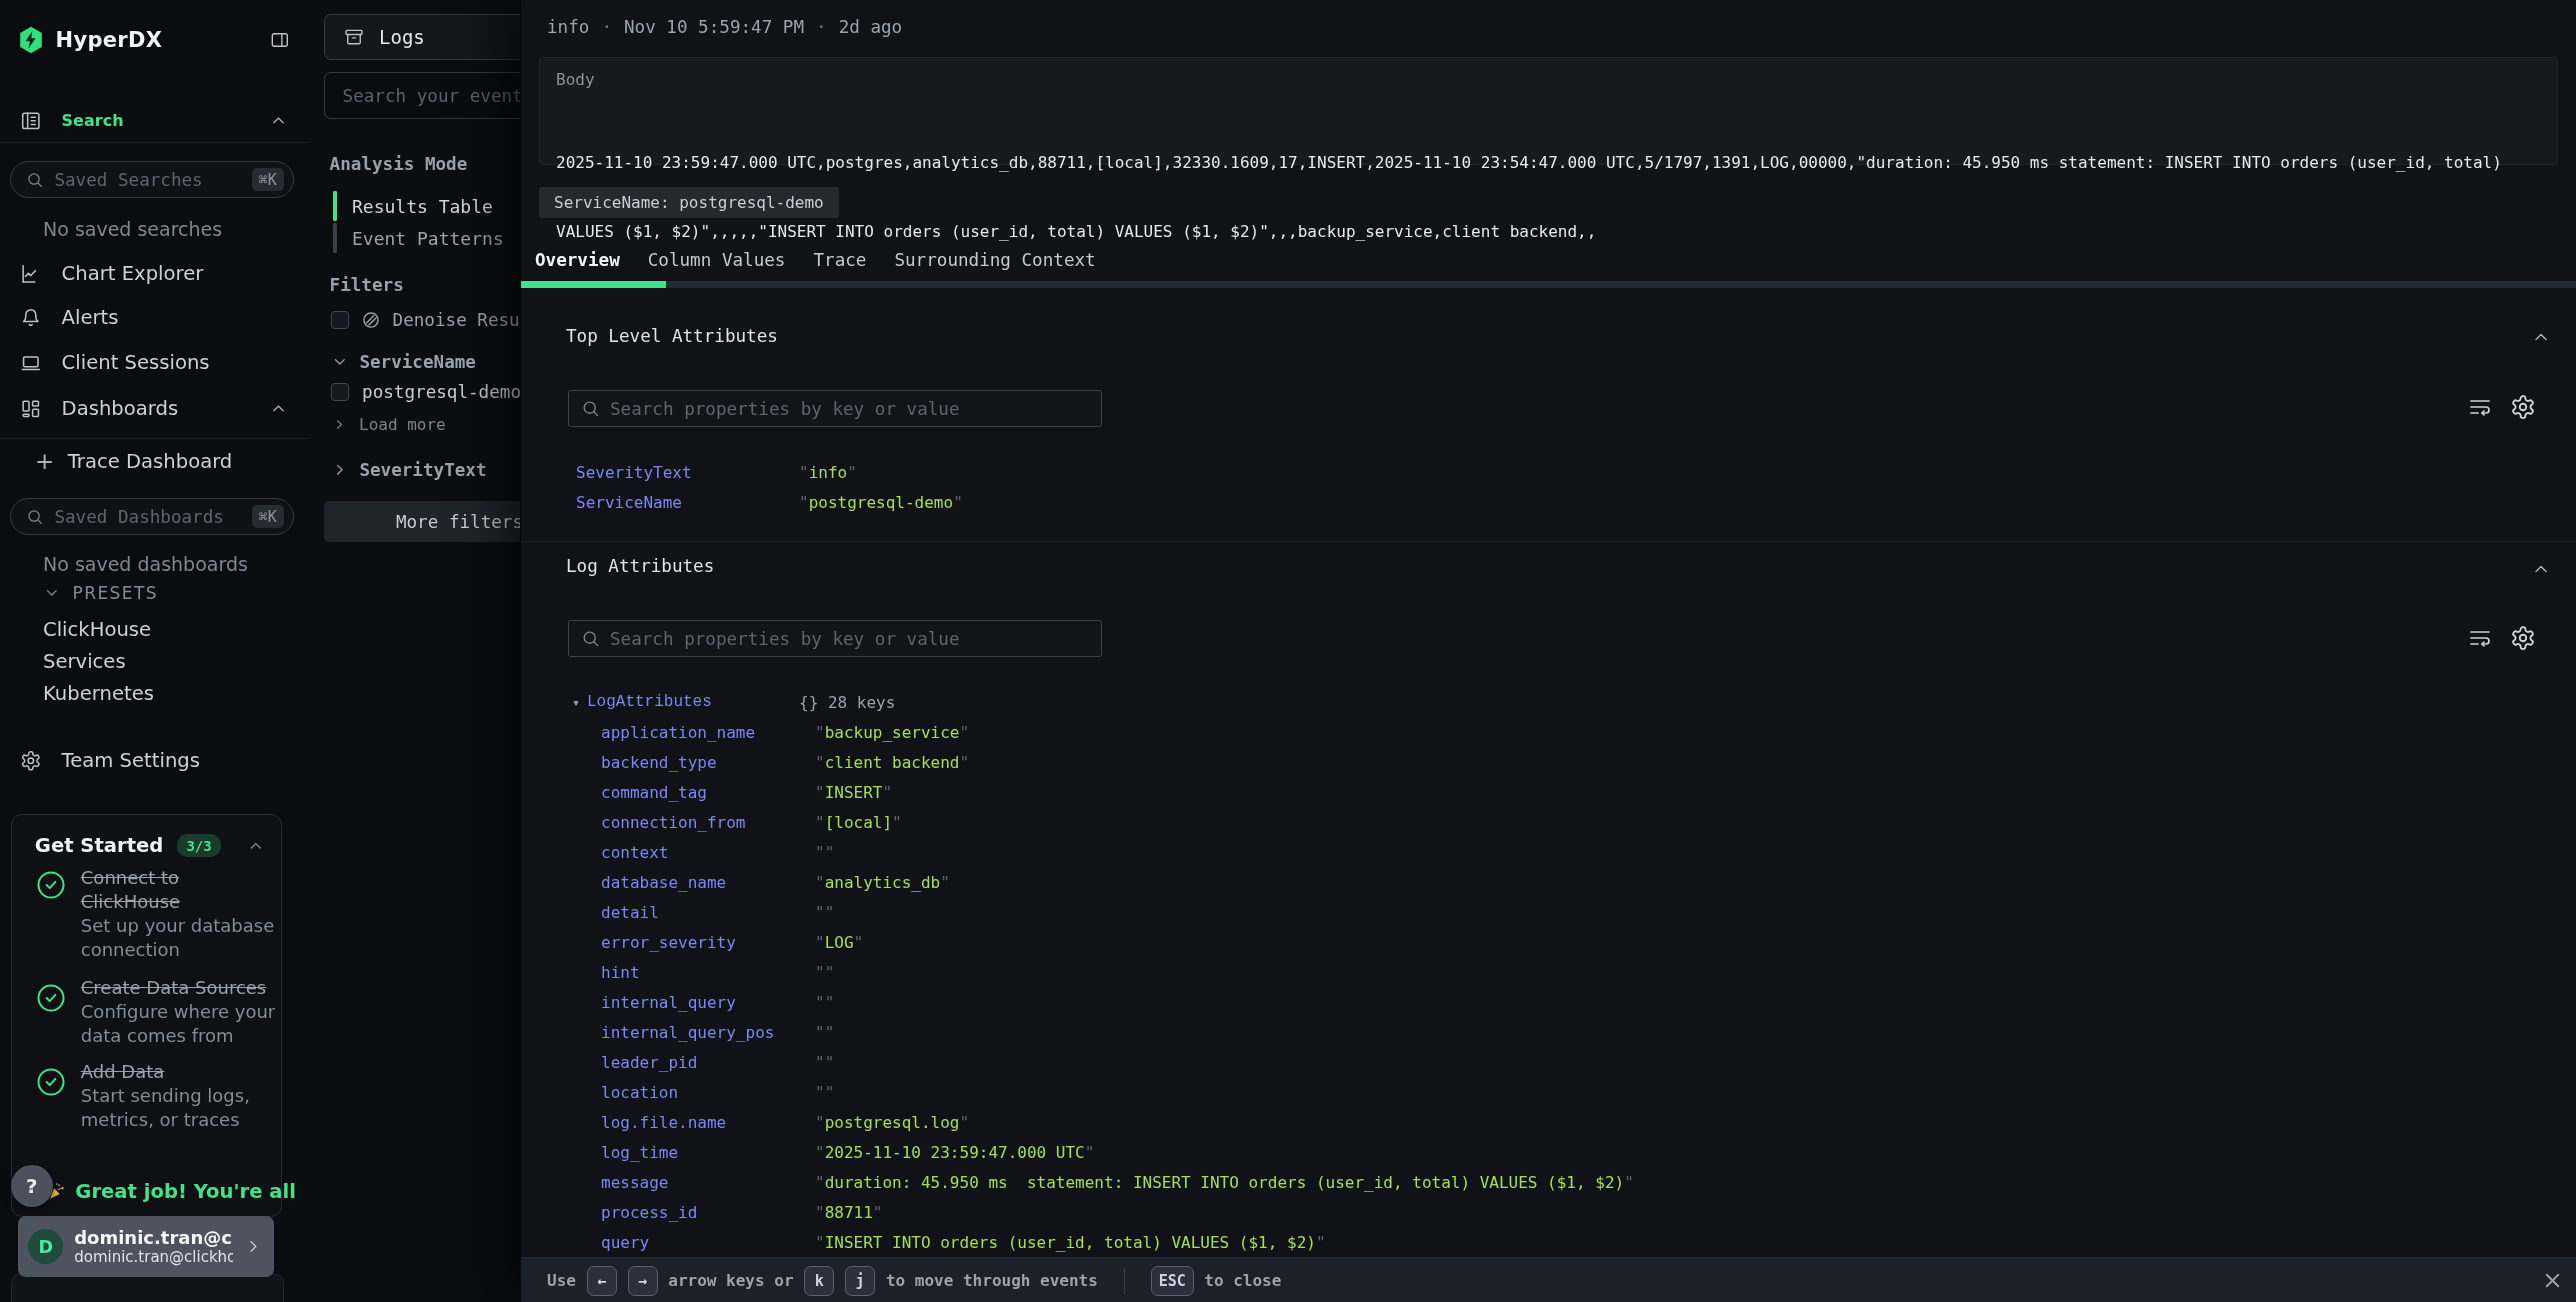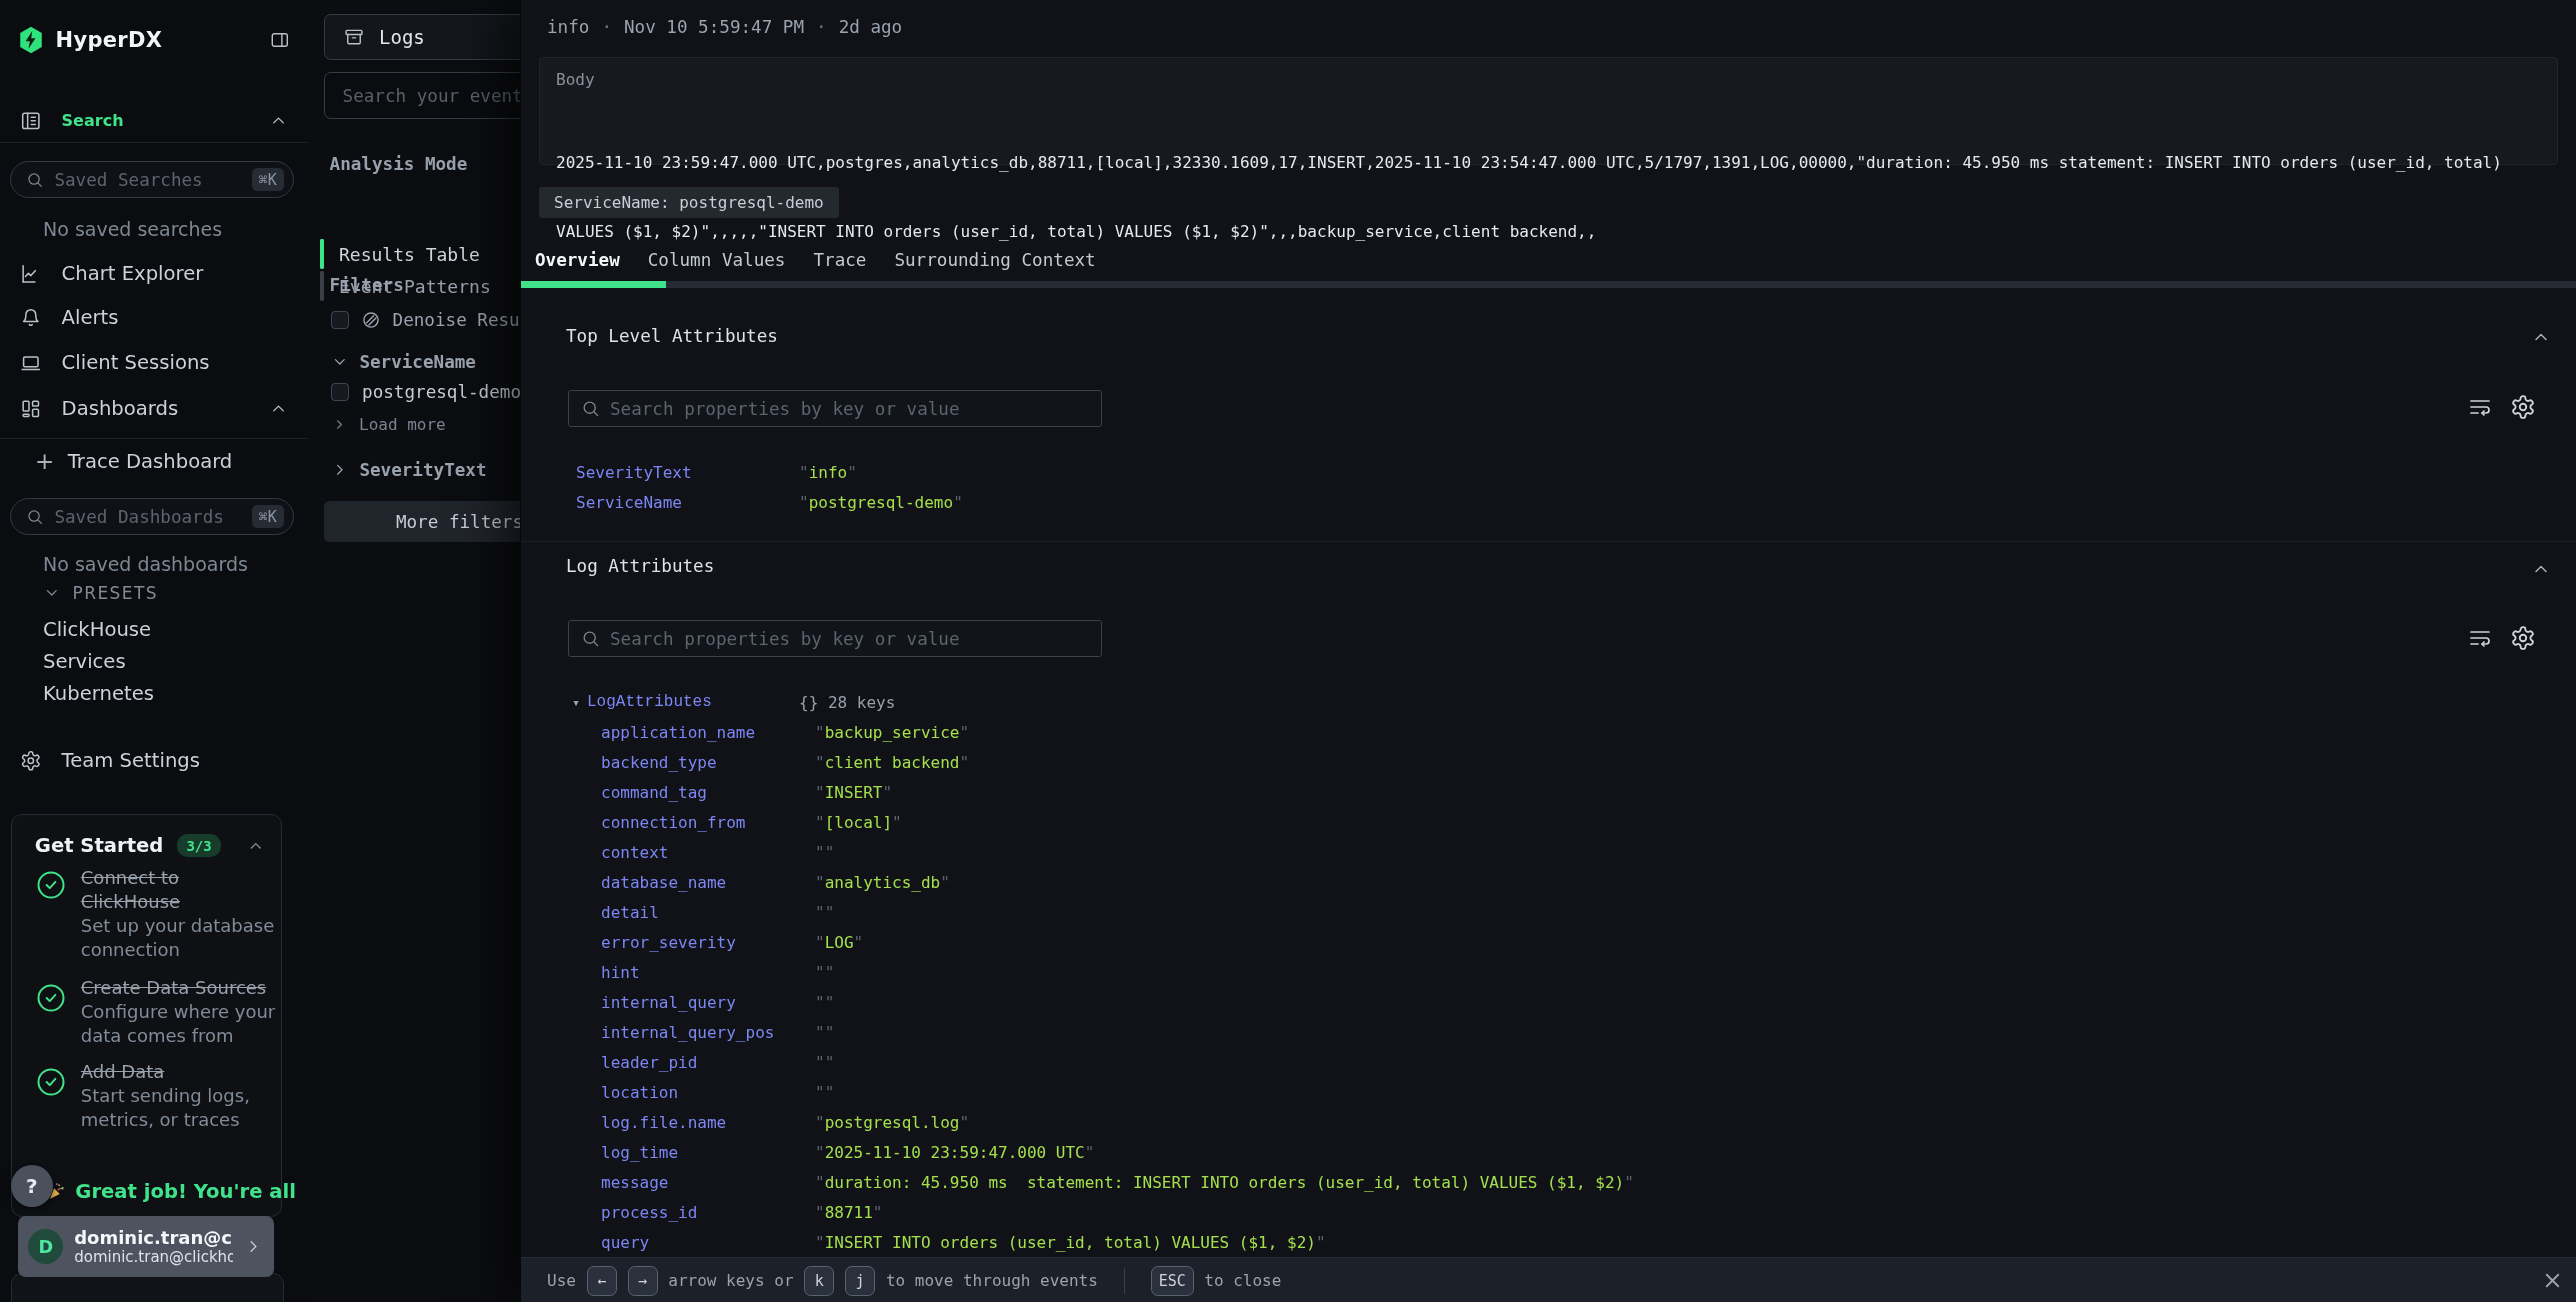--- a/index.html
+++ b/index.html
@@ -54,21 +54,21 @@
   #filter-panel{position:absolute;left:308px;top:0;width:212px;height:1303px;background:#0c0d11;overflow:hidden;}
   #logs-btn{position:absolute;left:16px;top:13.5px;width:284px;height:46px;border:1.4px solid #363c46;border-radius:6.8px;background:#13161b;display:flex;align-items:center;padding-left:19px;gap:15px;box-sizing:border-box;font-size:19px;color:#e2e6ea;}
   #event-search{position:absolute;left:16px;top:72px;width:284px;height:47px;border:1.4px solid #363c46;border-radius:6.8px;background:#0b0c10;box-sizing:border-box;color:#d2d7dd;font-family:"DejaVu Sans Mono",monospace;font-size:17.6px;padding:0 0 0 17.6px;outline:none;}
   #event-search::placeholder{color:#59616c;}
   .panel-label{position:absolute;left:21.6px;font-size:17.6px;font-weight:bold;color:#98a1ab;}
   .mode-opt{display:flex;align-items:center;height:32px;gap:15px;}
   .mode-bar{width:4px;height:30px;background:#3a4048;border-radius:1.4px;}
   .mode-opt.active .mode-bar{background:var(--green,#3FE389);}
   .mode-lbl{font-size:18px;color:#9aa2ad;white-space:nowrap;}
   .mode-opt.active .mode-lbl{color:#d0d5db;}
-  #mode-list{position:absolute;left:12px;top:190px;margin-top:48px;}
+  #mode-list{position:absolute;left:25px;top:190px;}
   .cb{width:17.6px;height:17.6px;border:1.4px solid #3f4754;border-radius:4px;background:#161a20;box-sizing:border-box;flex:0 0 auto;}
   #denoise-row{position:absolute;left:23px;top:310px;display:flex;align-items:center;gap:12px;white-space:nowrap;font-size:17.6px;color:#9aa2ad;}
   #group-servicename{position:absolute;left:23px;top:352px;display:flex;align-items:center;gap:10.8px;font-size:17.6px;font-weight:bold;color:#9aa2ad;}
   #row-postgres{position:absolute;left:23px;top:382px;display:flex;align-items:center;gap:13.5px;font-size:17.6px;color:#c6ccd4;white-space:nowrap;}
   #row-loadmore{position:absolute;left:24px;top:415px;display:flex;align-items:center;gap:12px;font-size:16px;color:#7a8390;}
   #group-severity{position:absolute;left:23px;top:460px;display:flex;align-items:center;gap:10.8px;font-size:17.6px;font-weight:bold;color:#9aa2ad;}
   #more-filters{position:absolute;left:16px;top:501px;width:271px;height:41px;background:#20242b;border-radius:5.4px;display:flex;align-items:center;justify-content:center;font-size:17.6px;color:#c6ccd4;}
 
   
   #detail-panel{position:absolute;left:521px;top:0;width:2055px;height:1303px;background:#101217;box-shadow:-20px 0 41px rgba(0,0,0,.55);}
@@ -96,21 +96,21 @@
   .kv-rows-log .kv-key{width:214px;}
   .kv-key{width:223px;color:var(--indigo,#7C87F3);flex:0 0 auto;}
   .kv-val{white-space:pre;}
   .q{color:var(--quote,#5B636E);}
   .vt{color:var(--lime,#A4E04C);}
   #la-root-row{position:absolute;left:0;top:687px;width:100%;height:30px;display:flex;align-items:center;padding-left:51px;box-sizing:border-box;font-size:16px;}
   #la-toggle{width:15px;color:#98a1ab;font-size:13.5px;}
   #la-root-key{width:212px;color:var(--indigo,#7C87F3);font-family:Liberation Mono, monospace;}
   #la-root-meta{color:#98a1ab;}
   .section-div{position:absolute;left:0;width:100%;height:1.4px;background:#1b1f25;}
-  #evt-footer{position:absolute;left:0;top:1257px;width:100%;height:46px;background:#1c2028;border-top:0.7px solid #262b33;display:flex;align-items:center;padding-left:26px;box-sizing:border-box;gap:10.8px;font-size:16px;color:#9aa3ae;z-index:6;}
+  #evt-footer{position:absolute;left:0;top:1257px;width:100%;height:46px;background:#1c2028;border-top:0.7px solid #262b33;display:flex;align-items:center;padding-left:26px;box-sizing:border-box;gap:10.8px;font-size:16px;color:#9aa3ae;z-index:6;font-weight:bold;}
   .kbd{min-width:30px;height:30px;border:1.4px solid #59626e;border-radius:6.8px;background:#2b313c;color:#cdd4dc;font-size:15px;display:flex;align-items:center;justify-content:center;box-sizing:border-box;padding:0 6.8px;}
   #footer-vdiv{width:1.4px;height:26px;background:#39404b;margin:0 15px;}
   #close-btn{position:absolute;left:2020px;top:1269px;z-index:7;}
 </style>
 </head>
 <body>
 
 <div class="screen">
 
   <aside id="sidebar">

